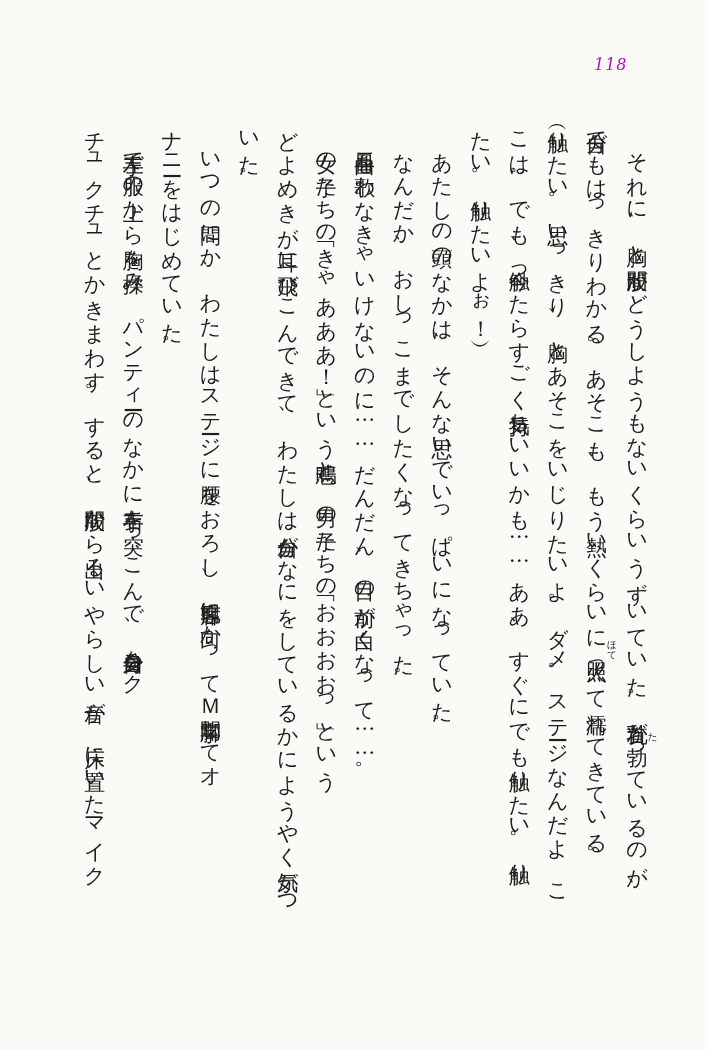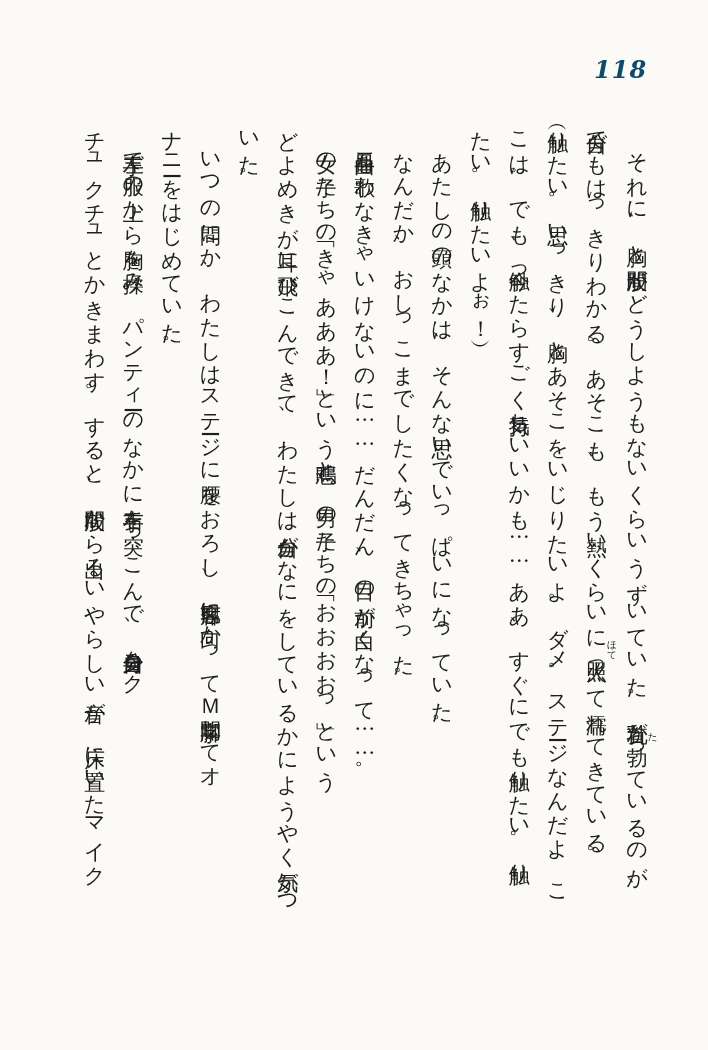--- a/index.html
+++ b/index.html
@@ -11,25 +11,24 @@
     height: 1050px;
     position: relative;
     overflow: hidden;
     background: #fbfaf7;
     font-family: "DejaVu Serif", "Liberation Serif", serif;
   }
   .page-number {
     position: absolute;
     top: 55px;
     left: 594px;
-    font-size: 24px;
+    font-size: 16px;
     font-style: italic;
-    color: #0c4a6e;
+    color: #a21caf;
     letter-spacing: 1px;
-    font-weight: bold;
   }
   .text-block {
     position: absolute;
     top: 117px;
     right: 50px;
     height: 824px;
     writing-mode: vertical-rl;
     -webkit-writing-mode: vertical-rl;
     text-orientation: upright;
     font-size: 21px;

